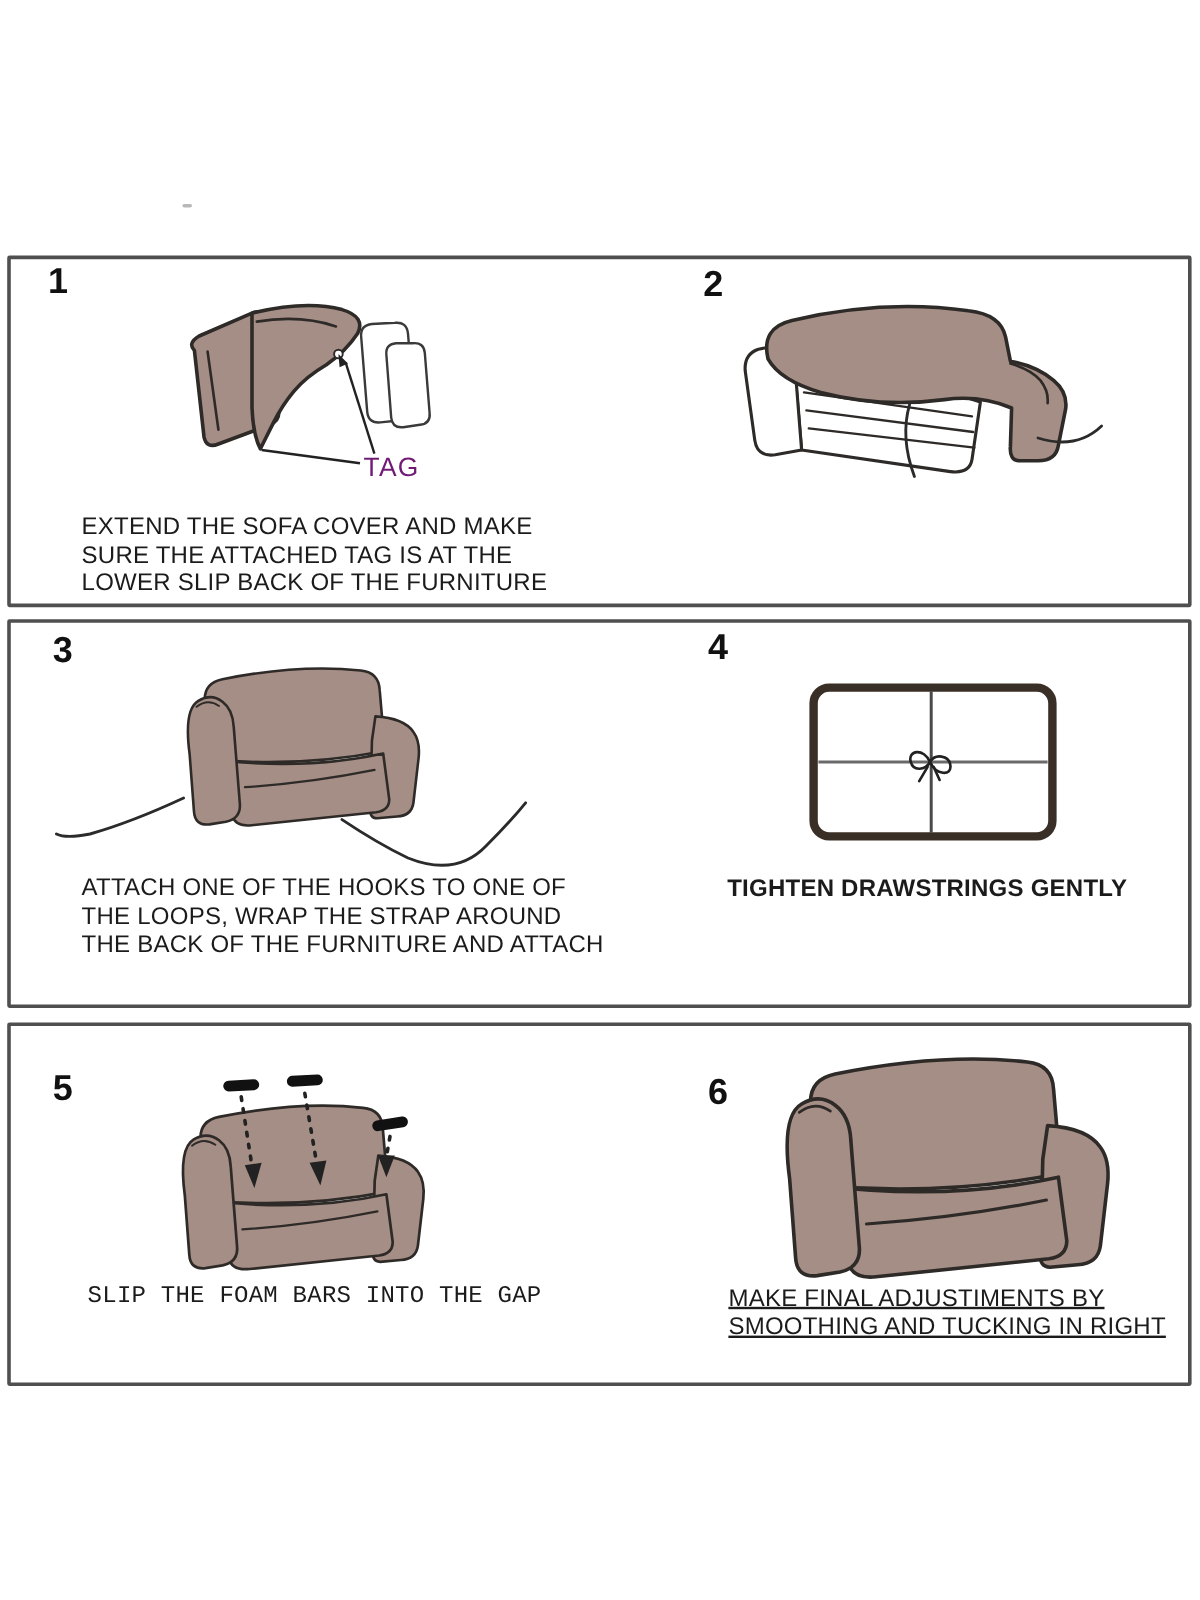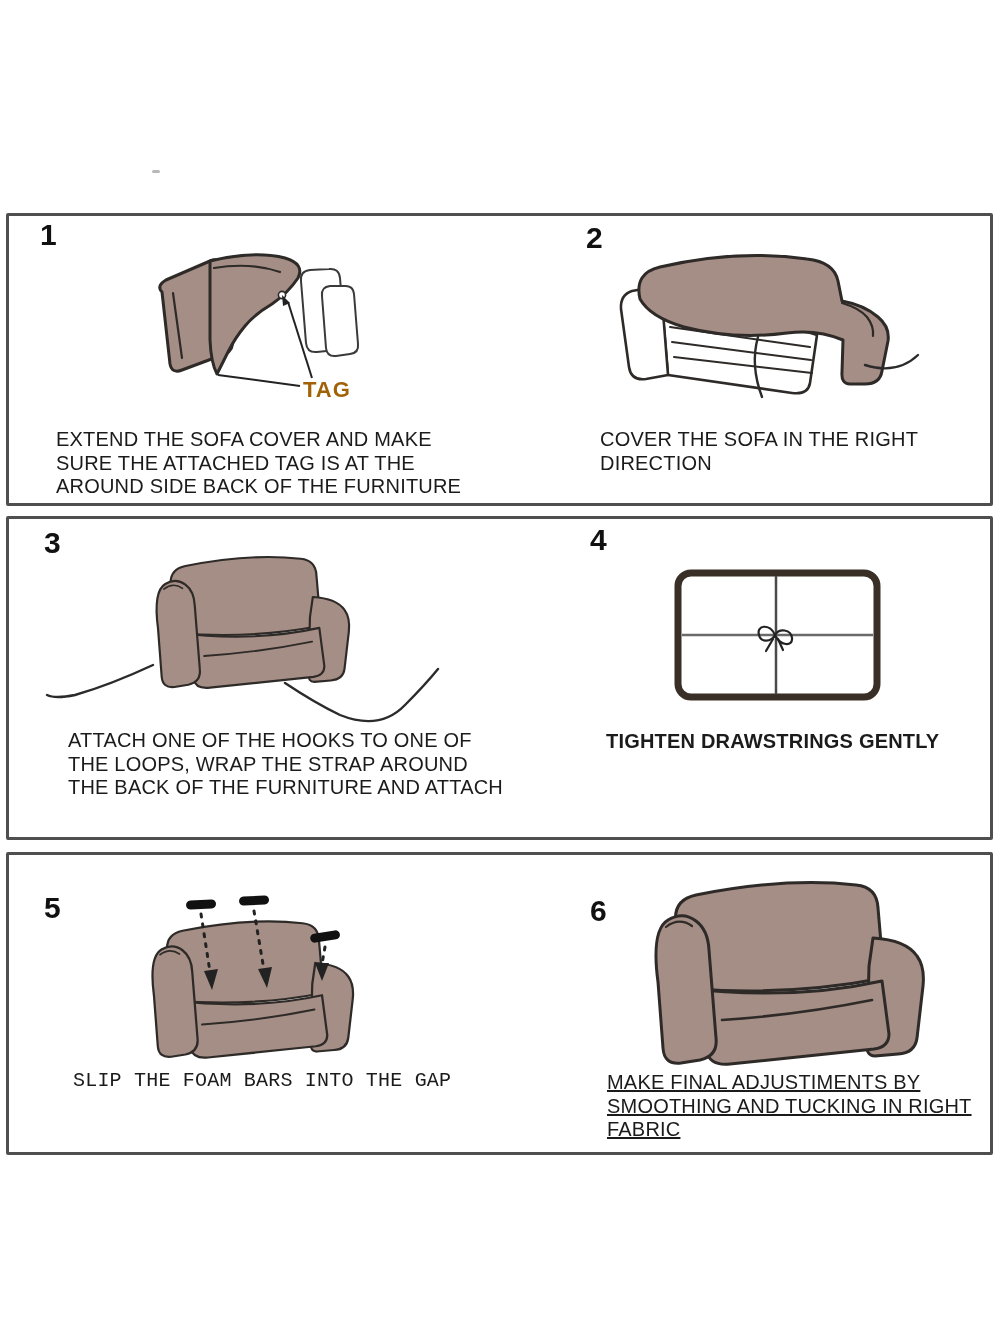--- a/index.html
+++ b/index.html
@@ -16,21 +16,21 @@
   #panel-3{top:852px;height:303px;}
   .step-number{
     position:absolute;font-size:30px;font-weight:bold;color:#111;line-height:1;
   }
   .caption{
     position:absolute;font-size:20px;line-height:23.6px;letter-spacing:0.2px;
     color:#1b1b1b;white-space:nowrap;
   }
   .caption span{display:block;}
   .tag-label{
-    position:absolute;font-size:22px;letter-spacing:1px;color:#a16207;line-height:1;font-weight:bold;
+    position:absolute;font-size:22px;letter-spacing:1px;color:#701a75;line-height:1;
   }
   .illu{position:absolute;}
   .artifact{
     position:absolute;left:152px;top:170px;width:8px;height:3px;
     background:#9a9a9a;border-radius:2px;opacity:.7;
   }
   svg{display:block;}
 </style>
 </head>
 <body>
@@ -73,24 +73,24 @@
       <circle cx="142" cy="47" r="3.6" fill="#ffffff" stroke="#2e2a28" stroke-width="1.6"></circle>
       <g stroke="#222" stroke-width="2" fill="none">
         <path d="M 148,54 L 172,130"></path>
         <path d="M 78,127 L 160,138"></path>
       </g>
       <polygon points="142,47 150,55 143,58" fill="#222"></polygon>
     </svg>
 
     <div class="tag-label" style="left:294px;top:163px;">TAG</div>
 
-    <div class="caption" style="left:47px;top:212px;">
+    <div class="caption" style="left:59px;top:212px;">
       <span>EXTEND THE SOFA COVER AND MAKE</span>
       <span>SURE THE ATTACHED TAG IS AT THE</span>
-      <span>AROUND SIDE BACK OF THE FURNITURE</span>
+      <span>LOWER SLIP BACK OF THE FURNITURE</span>
     </div>
 
     <div class="step-number" style="left:577px;top:7px;">2</div>
 
     <svg class="illu" style="left:603px;top:27px;" width="320" height="160" viewBox="0 0 320 160">
 
       <g stroke="#2e2a28" stroke-width="2.6" stroke-linejoin="round" stroke-linecap="round">
         <path fill="#ffffff" d="M 50,62 L 56,132 L 180,150 Q 196,152 198,140 L 205,92 L 186,86 L 54,68 Z"></path>
         <path fill="none" stroke-width="2" d="M 58,84 L 198,104"></path>
         <path fill="none" stroke-width="2" d="M 60,99 L 199,117"></path>
@@ -102,24 +102,20 @@
         <path fill="#a58e86" d="M 28,56 Q 22,30 48,24 Q 125,6 195,16 Q 222,19 226,38 L 230,58 Q 252,62 266,74 Q 278,84 276,98 L 270,128 Q 268,141 253,141 L 238,141 Q 229,141 230,129 L 231,97 Q 205,86 175,90 Q 122,97 72,84 Q 38,74 28,56 Z"></path>
         <path fill="none" stroke-width="2.2" d="M 230,60 Q 247,65 255,74 Q 262,83 261,93"></path>
       </g>
 
       <g stroke="#2b2b2b" stroke-width="2.4" fill="none" stroke-linecap="round">
         <path d="M 253,122 Q 285,132 306,112"></path>
         <path d="M 146,94 Q 138,122 150,154"></path>
       </g>
     </svg>
 
-    <div class="caption" style="left:591px;top:212px;">
-      <span>COVER THE SOFA IN THE RIGHT</span>
-      <span>DIRECTION</span>
-    </div>
   </div>
 
   <div class="panel" id="panel-2">
 
     <div class="step-number" style="left:35px;top:9px;">3</div>
 
     <svg class="illu" style="left:31px;top:26px;" width="420" height="178" viewBox="0 0 420 178">
       <use href="#loveseat" transform="translate(95,3) scale(0.72)"></use>
       <g stroke="#2b2b2b" stroke-width="2.4" fill="none" stroke-linecap="round">
         <path d="M 113,120 Q 70,140 35,150 Q 15,154 7,150"></path>
@@ -180,17 +176,16 @@
 
     <div class="step-number" style="left:581px;top:41px;">6</div>
 
     <svg class="illu" style="left:609px;top:13px;" width="315" height="200" viewBox="0 0 315 200">
       <use href="#loveseat" transform="translate(8,2)"></use>
     </svg>
 
     <div class="caption" style="left:598px;top:216px;text-decoration:underline;">
       <span>MAKE FINAL ADJUSTIMENTS BY</span>
       <span>SMOOTHING AND TUCKING IN RIGHT</span>
-      <span>FABRIC</span>
     </div>
   </div>
 
 </div>
 
 </body></html>

